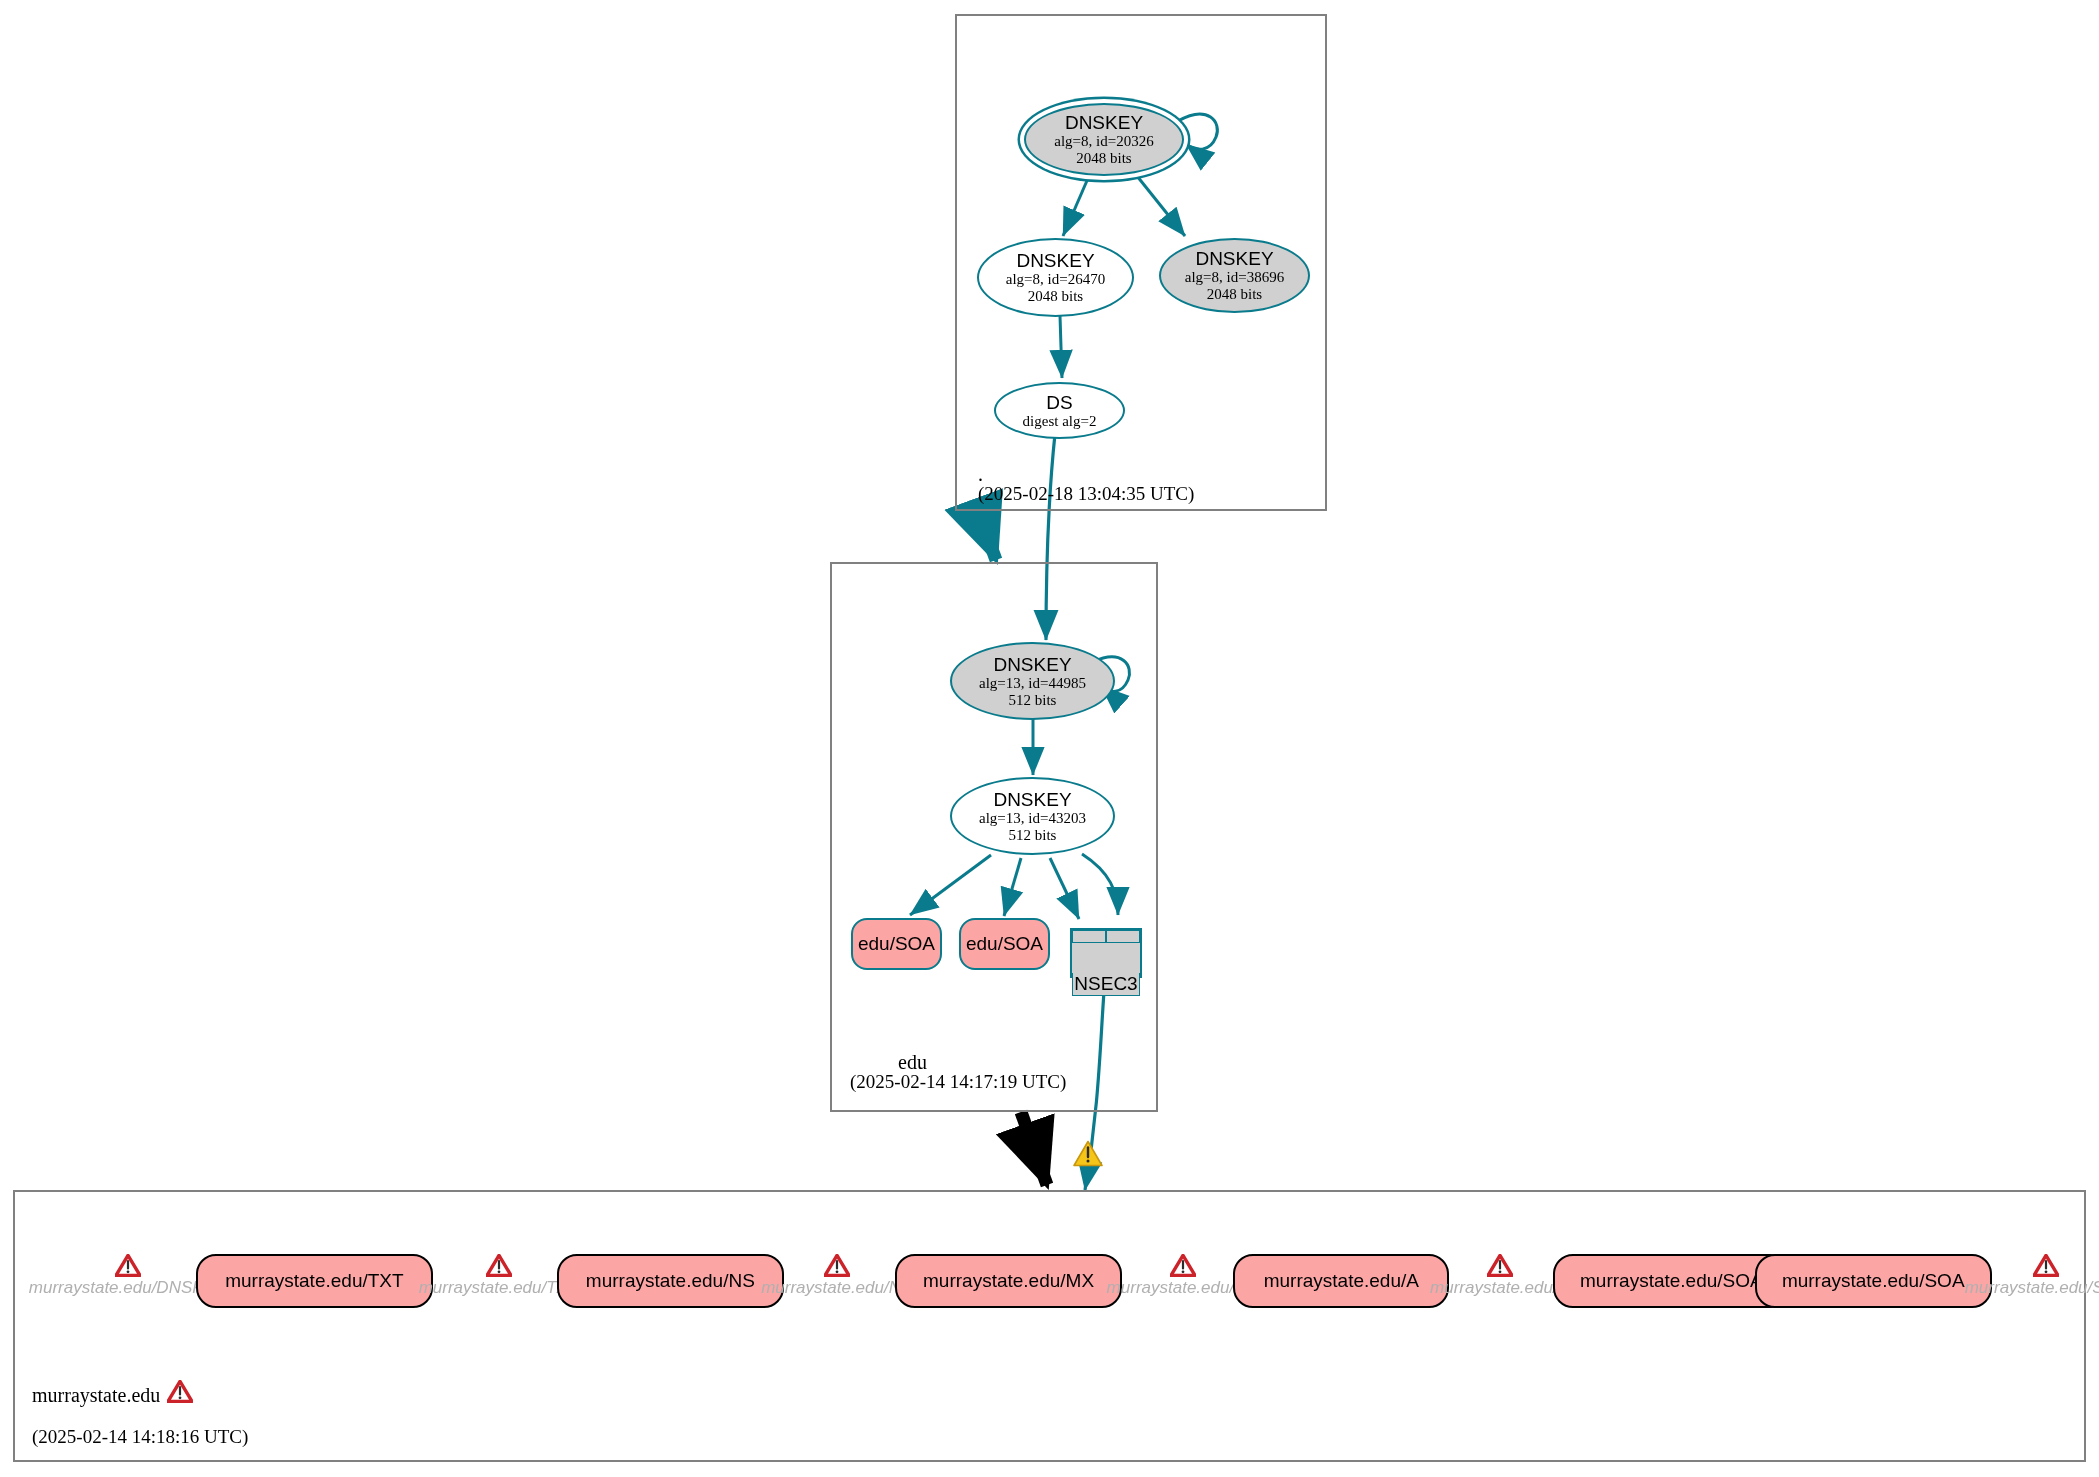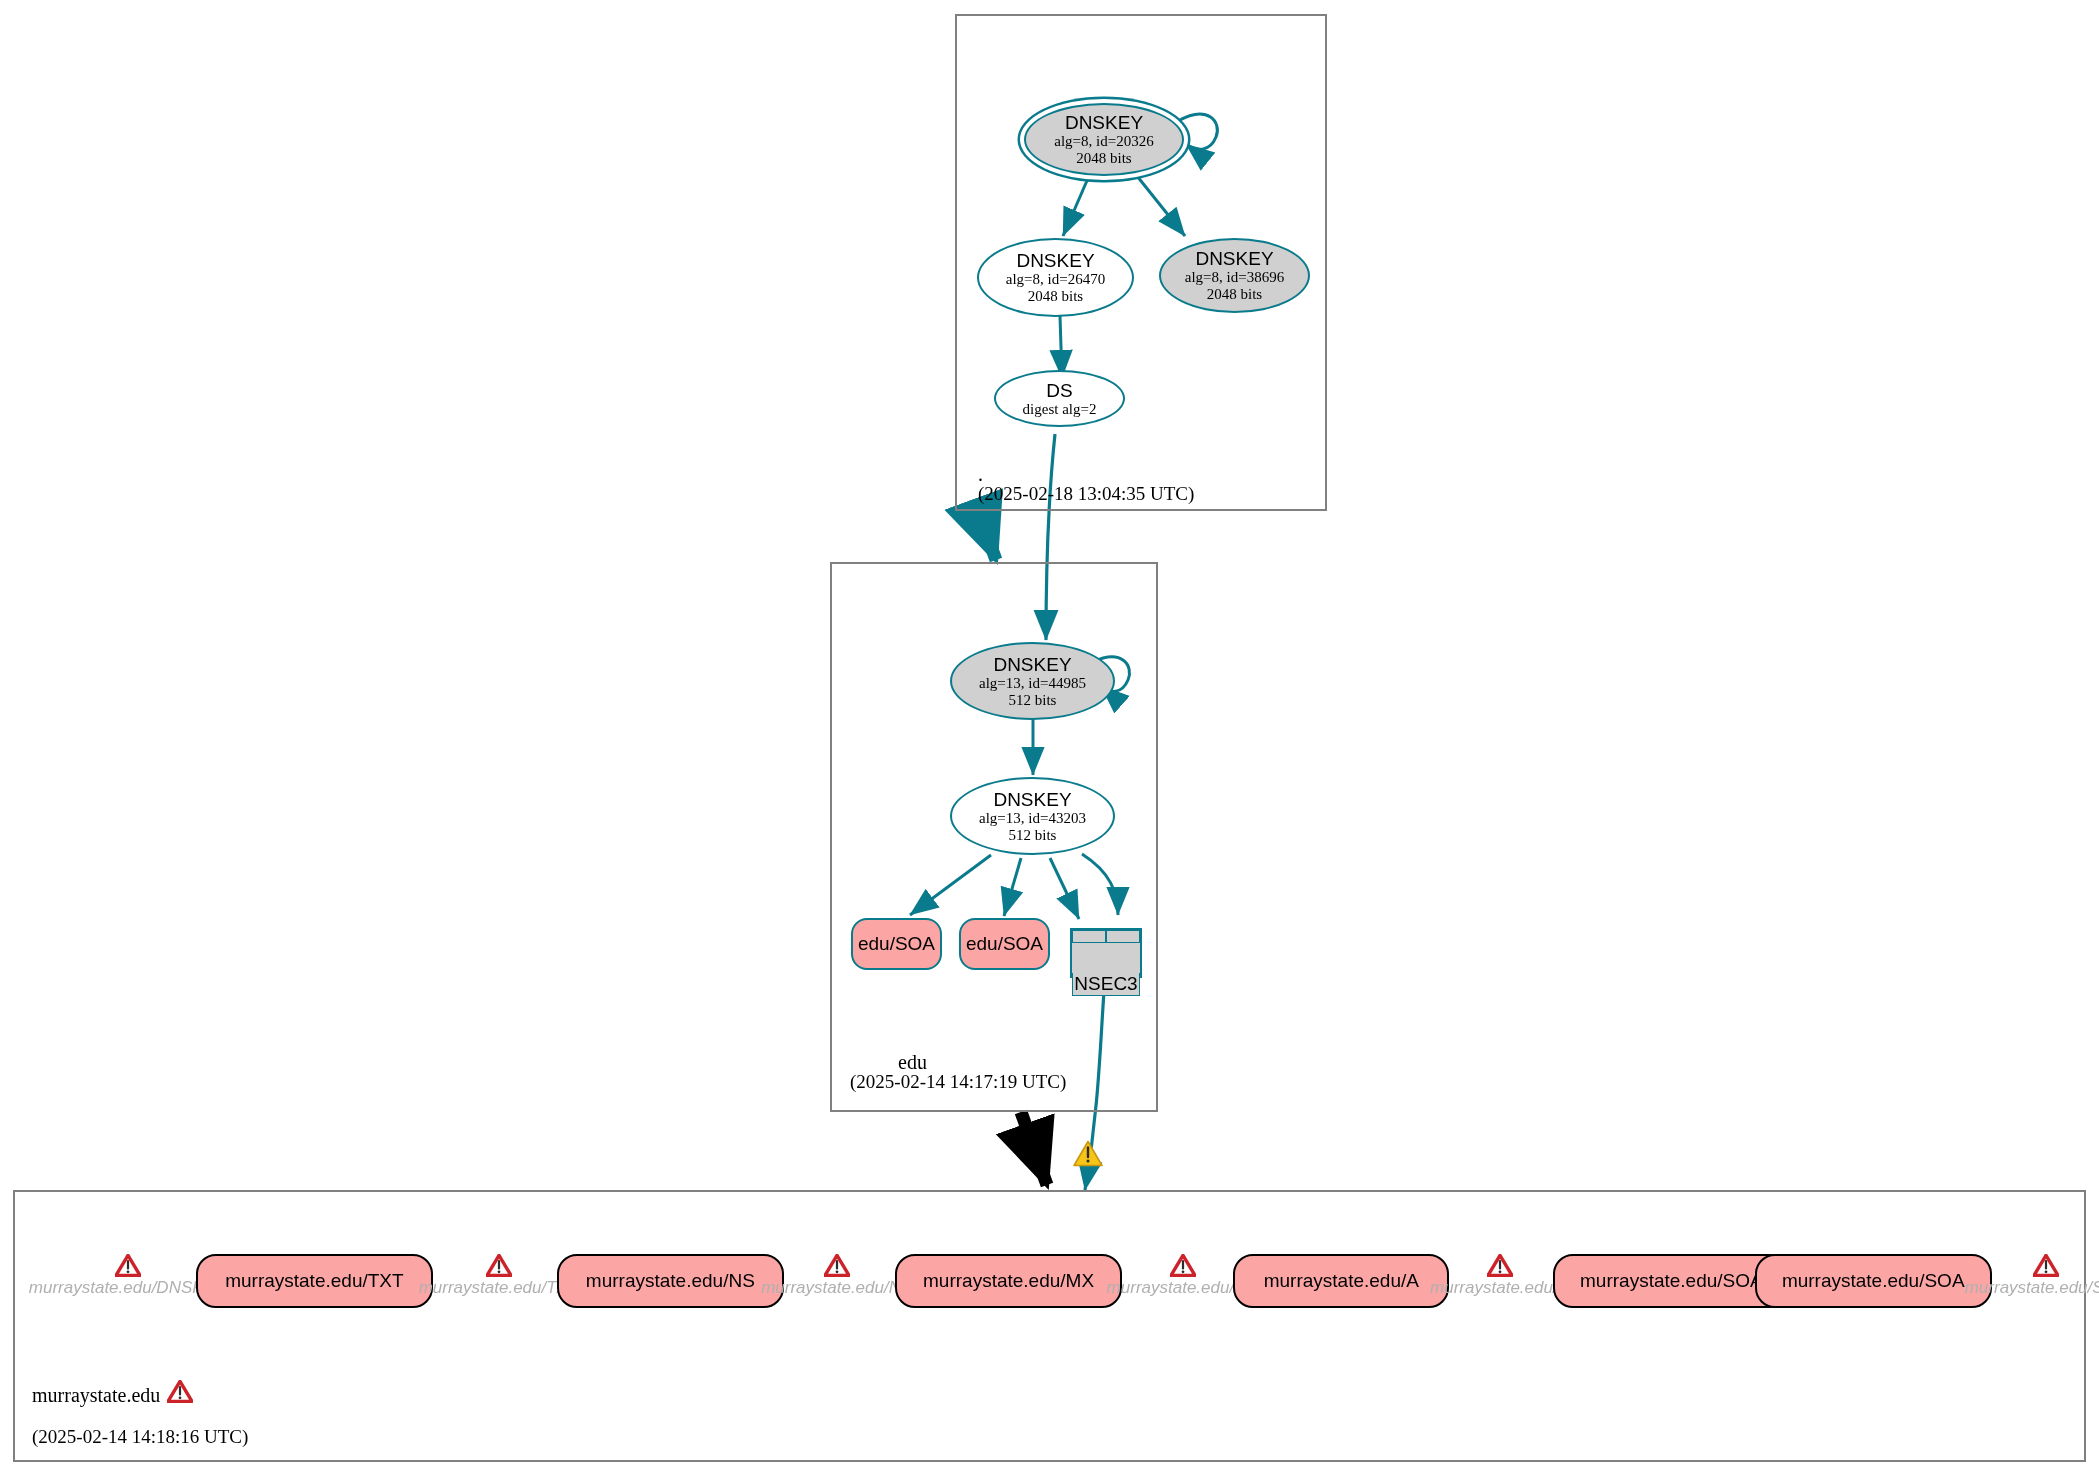--- a/index.html
+++ b/index.html
@@ -224,21 +224,21 @@
     <div class="n-sub">alg=8, id=26470</div>
     <div class="n-sub">2048 bits</div>
   </div>
 
   <div class="node-ellipse filled" style="left:1159px; top:238px; width:151px; height:75px;">
     <div class="n-title">DNSKEY</div>
     <div class="n-sub">alg=8, id=38696</div>
     <div class="n-sub">2048 bits</div>
   </div>
 
-  <div class="node-ellipse" style="left:994px; top:370px; width:131px; height:57px;">
+  <div class="node-ellipse" style="left:994px; top:382px; width:131px; height:57px;">
     <div class="n-title">DS</div>
     <div class="n-sub">digest alg=2</div>
   </div>
 
   <div class="zone-box" style="left:830px; top:562px; width:328px; height:550px;"></div>
   <div class="zone-label zone-name" style="left:850px; top:1050px;margin-left:48px;">edu</div>
   <div class="zone-label zone-time" style="left:850px; top:1070px;">(2025-02-14 14:17:19 UTC)</div>
 
   <div class="node-ellipse filled" style="left:950px; top:642px; width:165px; height:78px;">
     <div class="n-title">DNSKEY</div>

